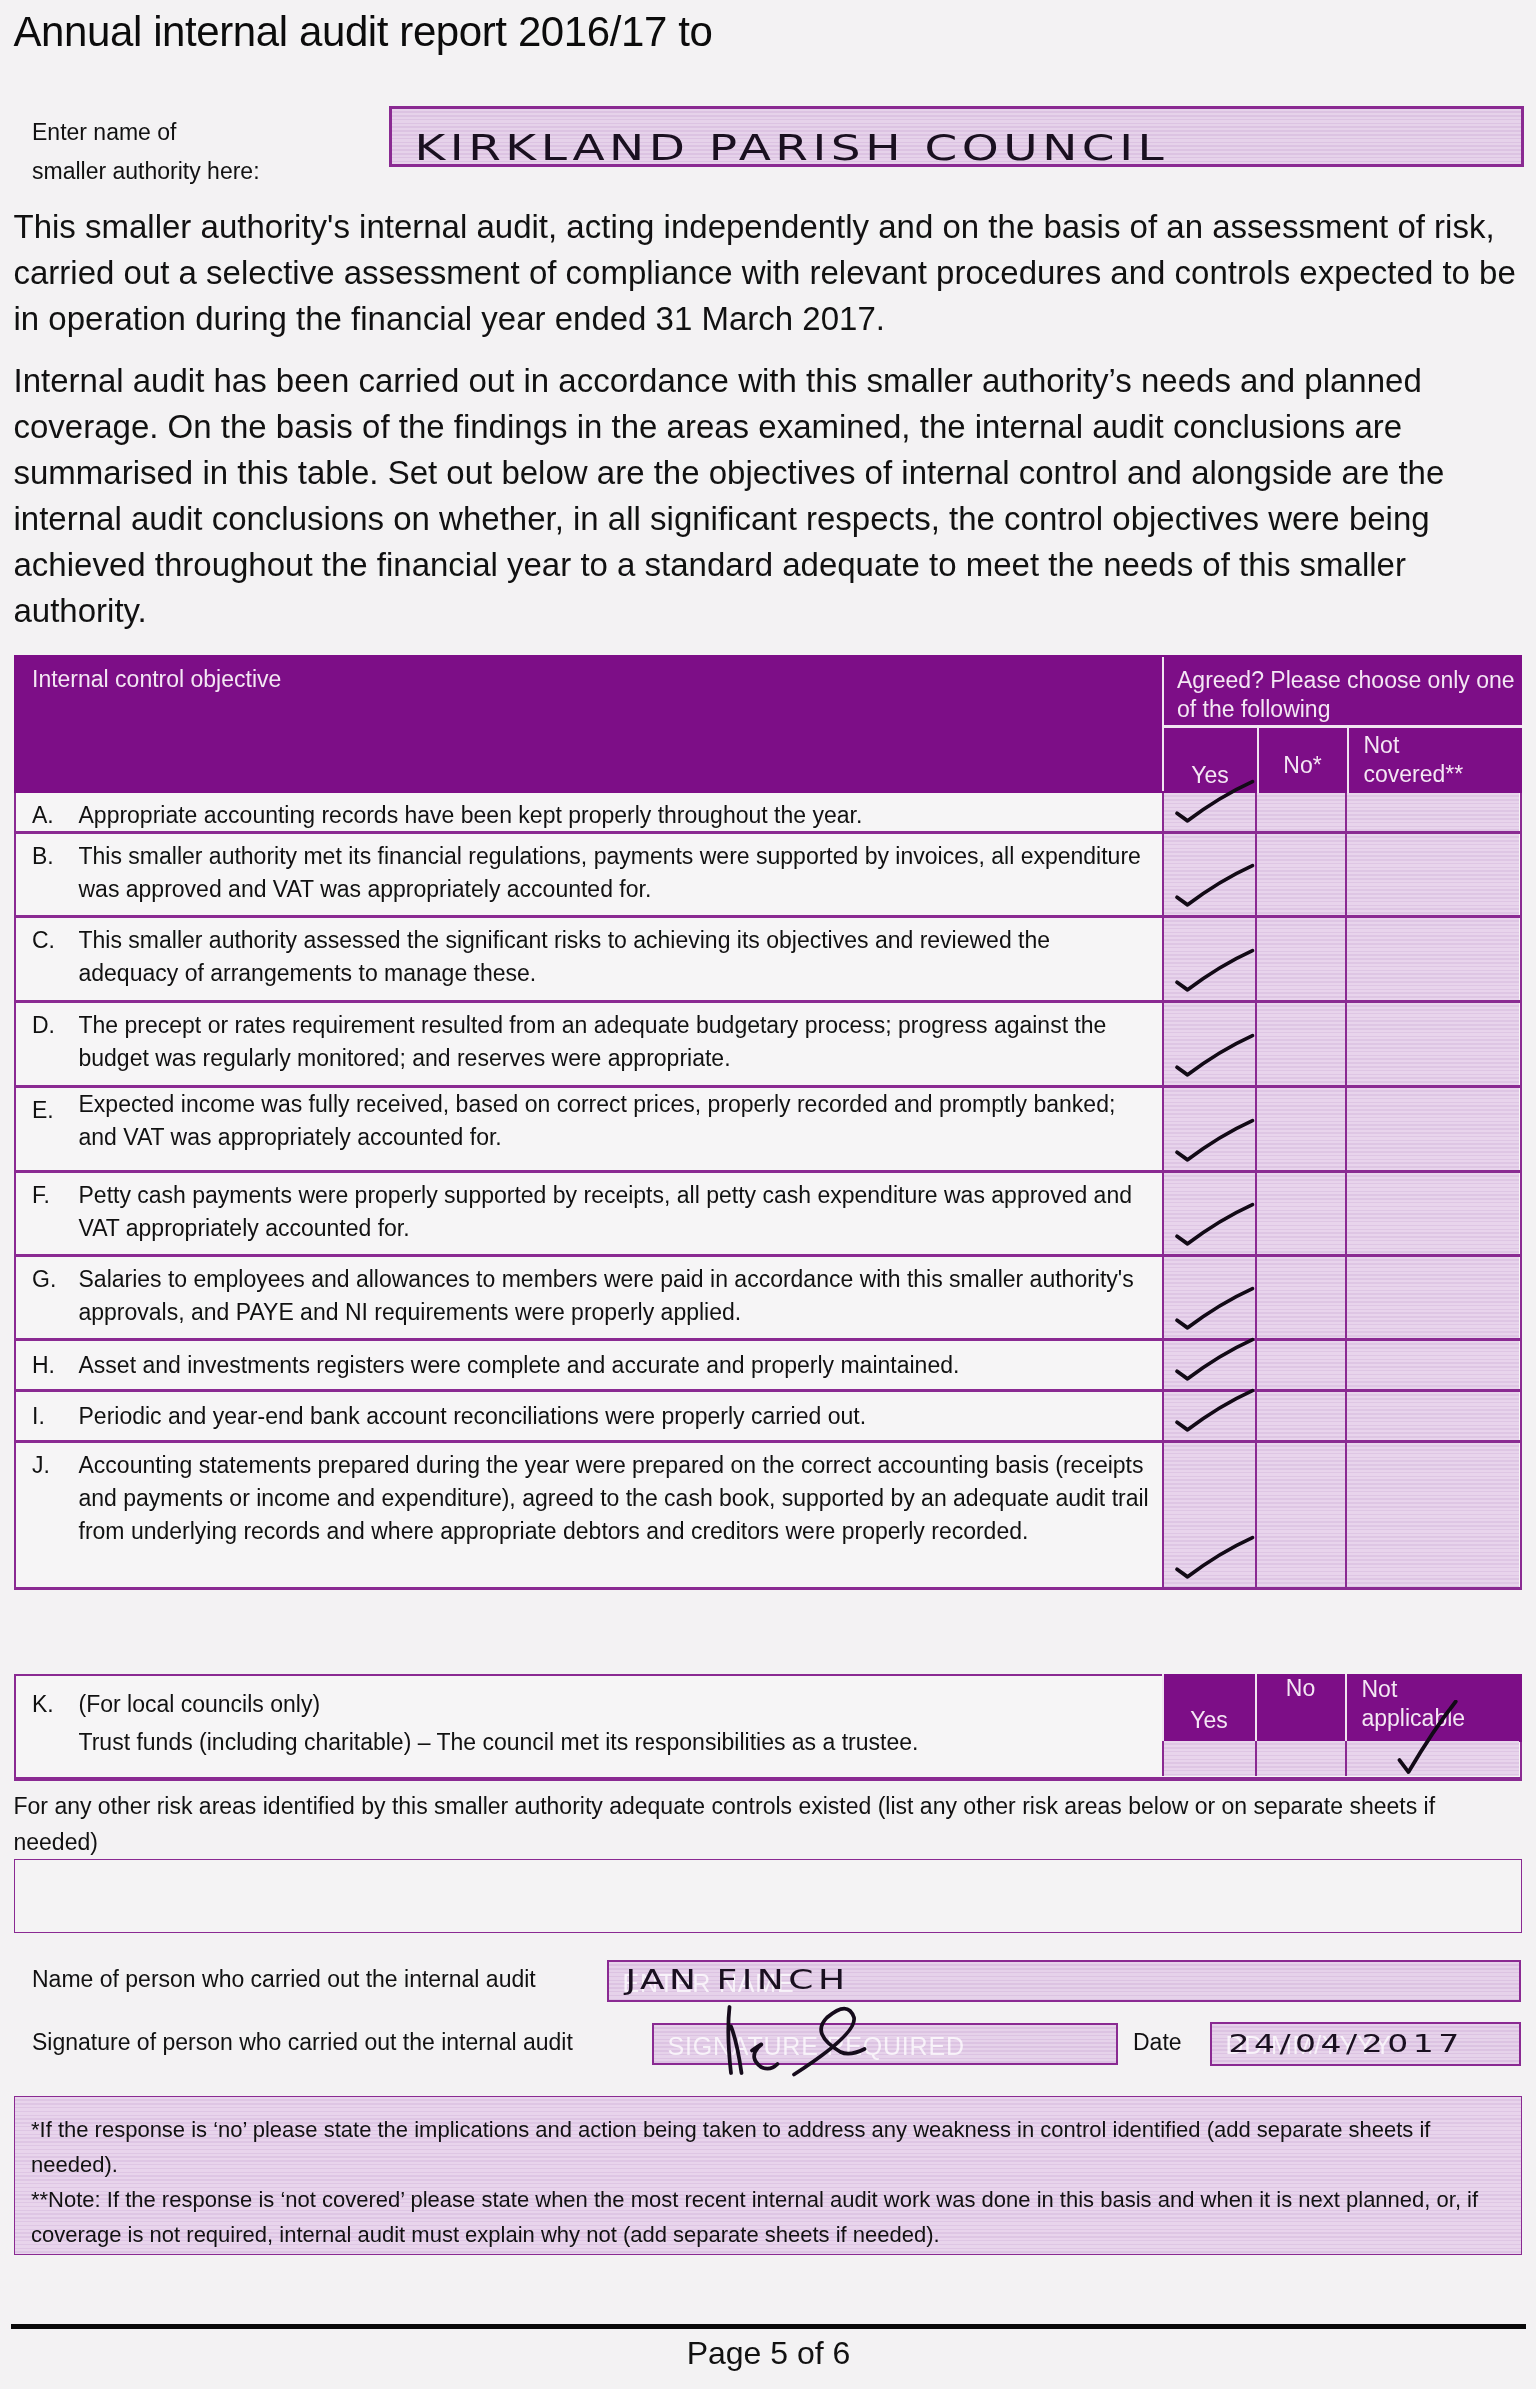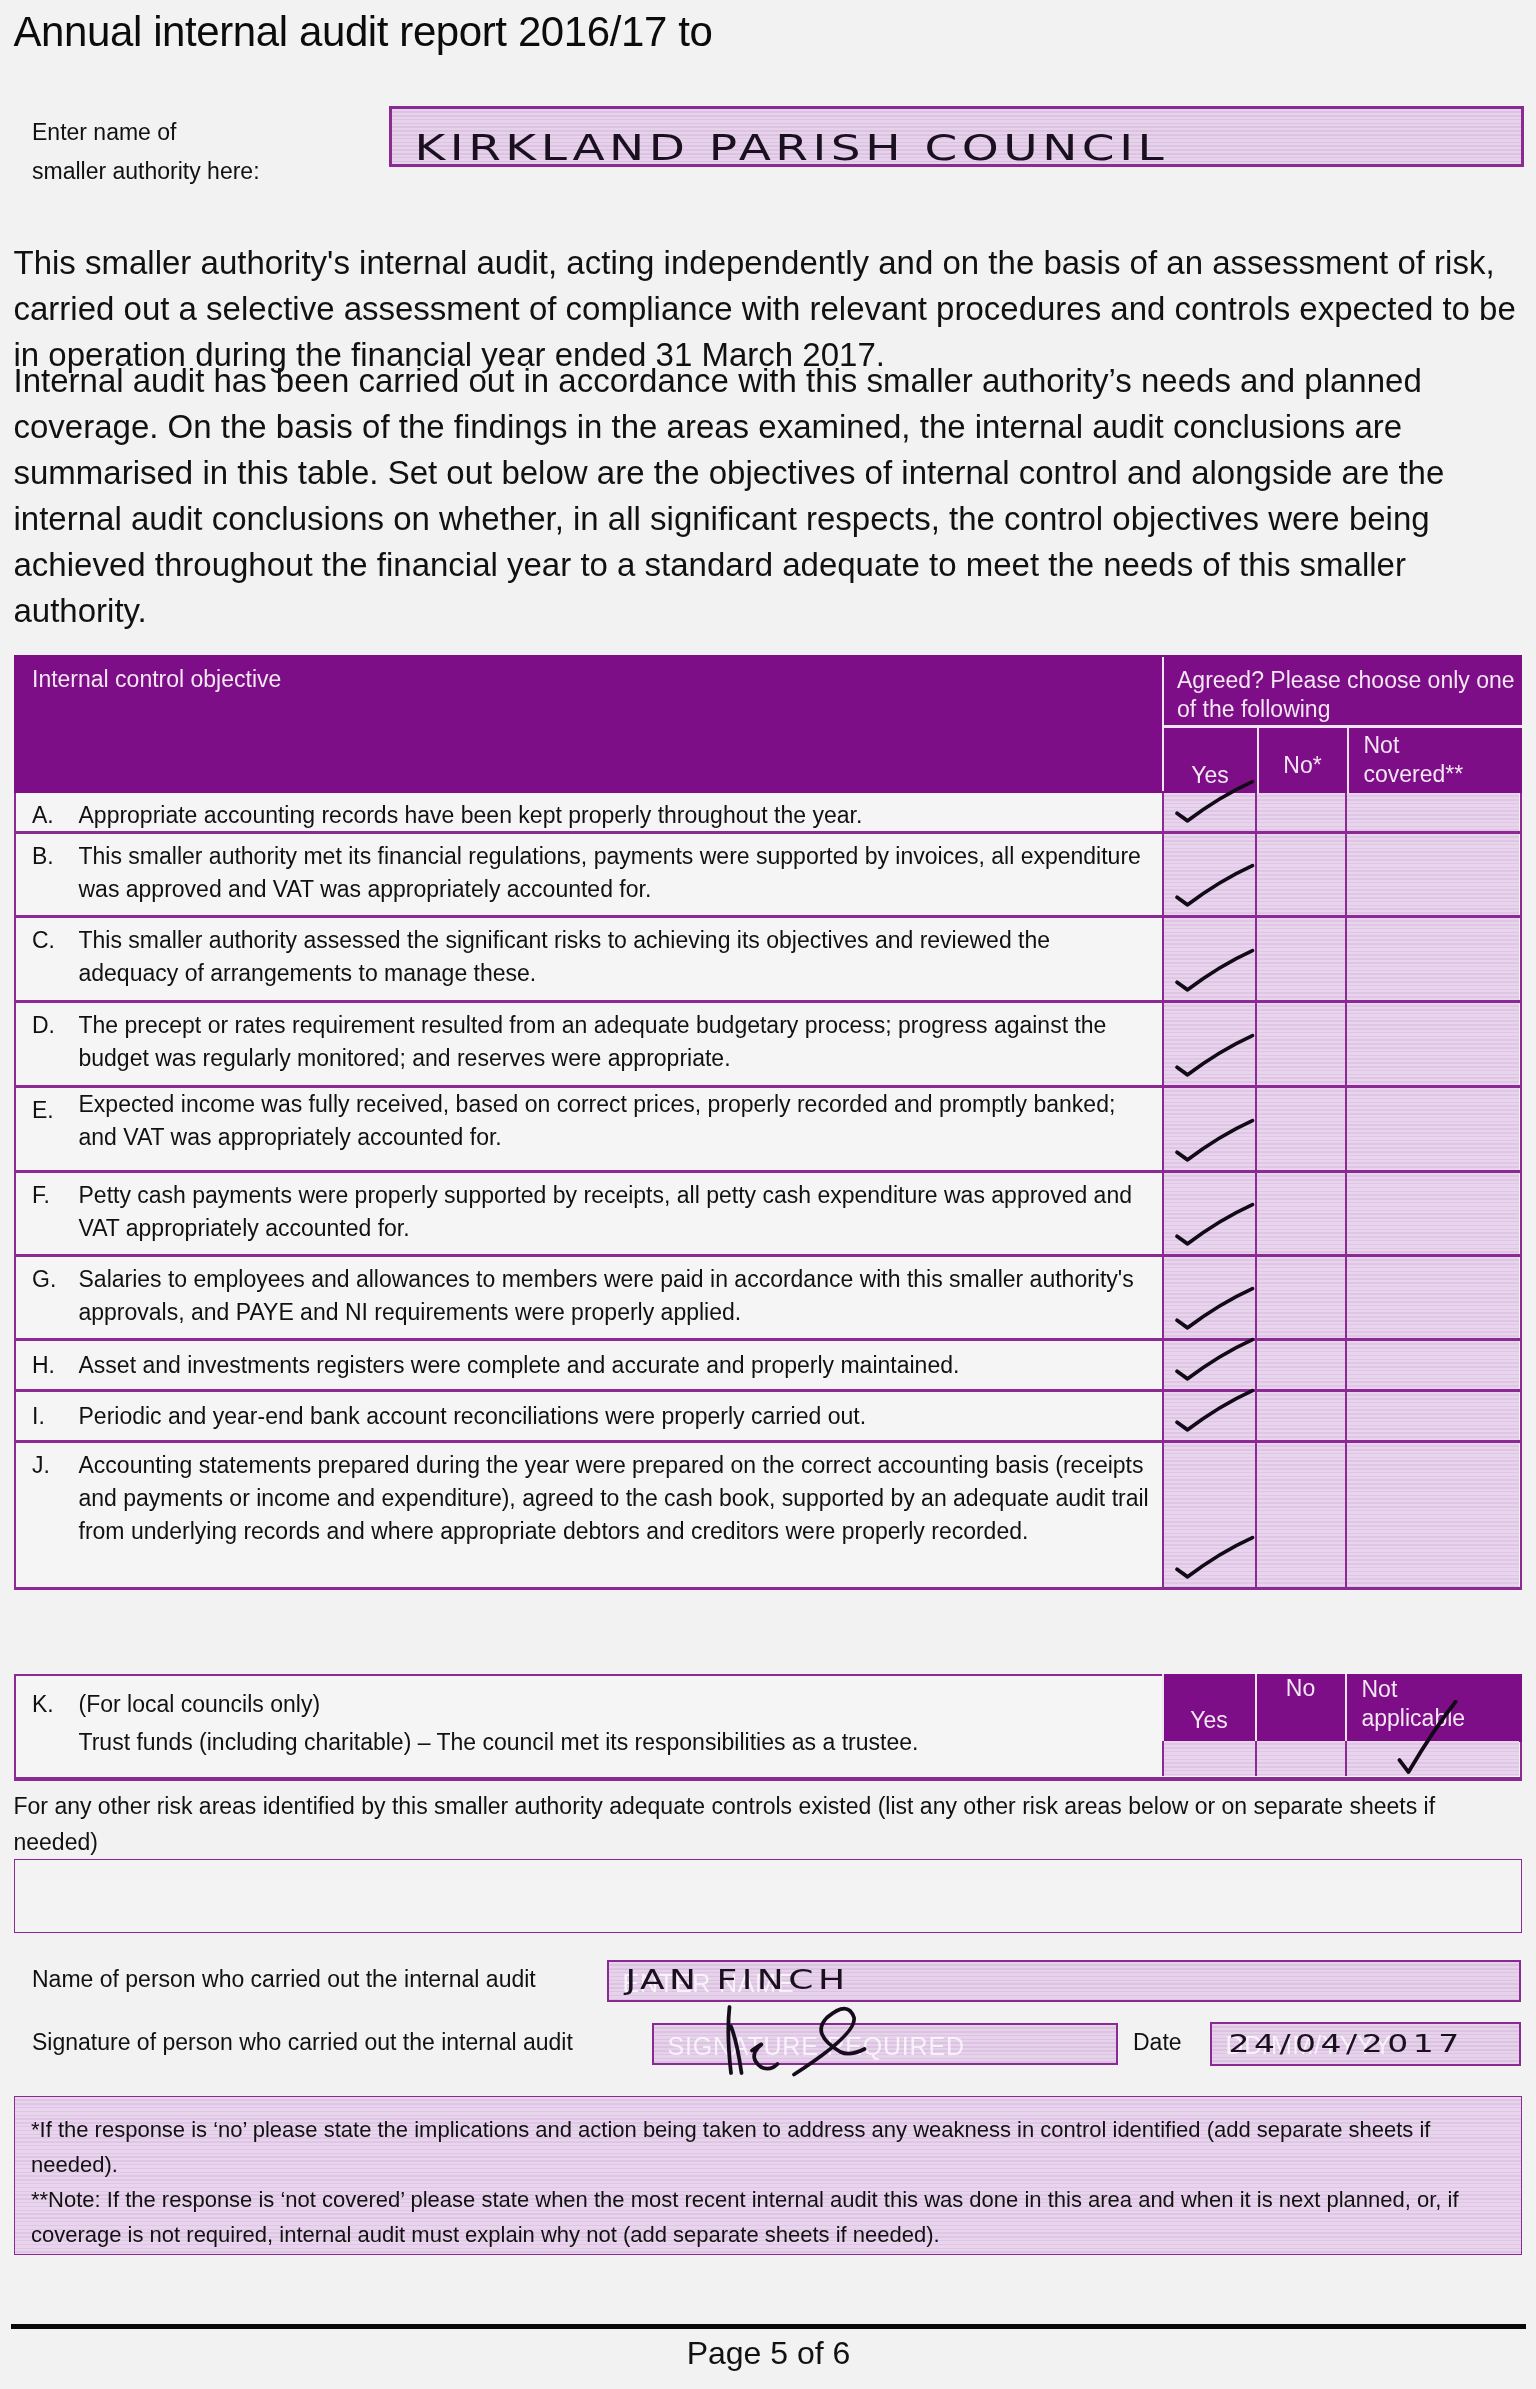--- a/index.html
+++ b/index.html
@@ -28,21 +28,21 @@
     color: #1a1020;
     font-weight: normal;
     letter-spacing: 4.5px;
     transform: scaleY(0.75);
     transform-origin: left center;
   }
   .auth-value { position:absolute; left: 22.5px; top: 10.5px; font-size: 47px; }
 
   
   .para { left: 13.5px; width: 1503px; font-size: 33px; line-height: 46px; color:#111; }
-  .para1 { top: 204px; margin-top: 36px; }
+  .para1 { top: 204px; }
   .para2 { top: 358px; }
 
   
   .tbl { left: 13.5px; top: 655px; width: 1508px; }
   .thead {
     position: relative; height: 138px; background: #7d0e87; color: #f4e6f4;
     border: 2.3px solid #7d0e87;
   }
   .thead .obj { position:absolute; left: 16.5px; top: 9px; font-size: 23px; }
   .thead .agreed-wrap { position:absolute; left: 1146px; top: 0; width: 358px; height: 134px; border-left: 2.3px solid #f1e4f1; }
@@ -314,18 +314,18 @@
 </div>
 
 <div class="abs lbl date-label">Date</div>
 <div class="abs field date-field">
   <span class="ph">DD/MM/YYYY</span>
   <span class="hw handwritten" style="font-size:33px;top:0;">24/04/2017</span>
 </div>
 
 <div class="abs notes">
   <div>*If the response is ‘no’ please state the implications and action being taken to address any weakness in control identified (add separate sheets if needed).</div>
-  <div>**Note: If the response is ‘not covered’ please state when the most recent internal audit this was done in this area and when it is next planned, or, if coverage is not required, internal audit must explain why not (add separate sheets if needed).</div>
+  <div>**Note: If the response is ‘not covered’ please state when the most recent internal audit work was done in this basis and when it is next planned, or, if coverage is not required, internal audit must explain why not (add separate sheets if needed).</div>
 </div>
 
 <div class="abs rule"></div>
 <div class="abs page-num">Page 5 of 6</div>
 
 
 </body></html>

